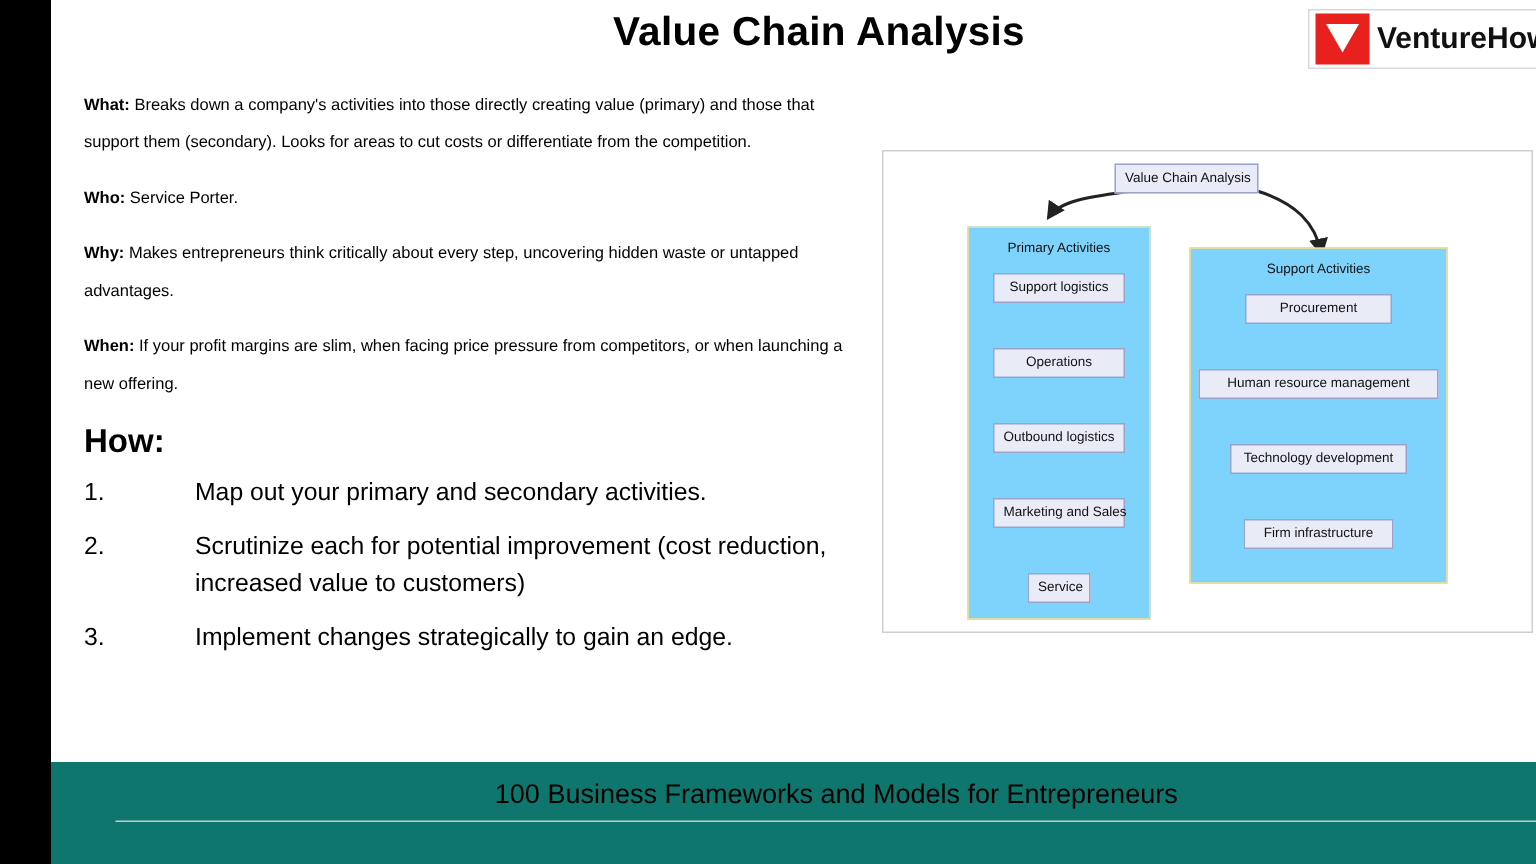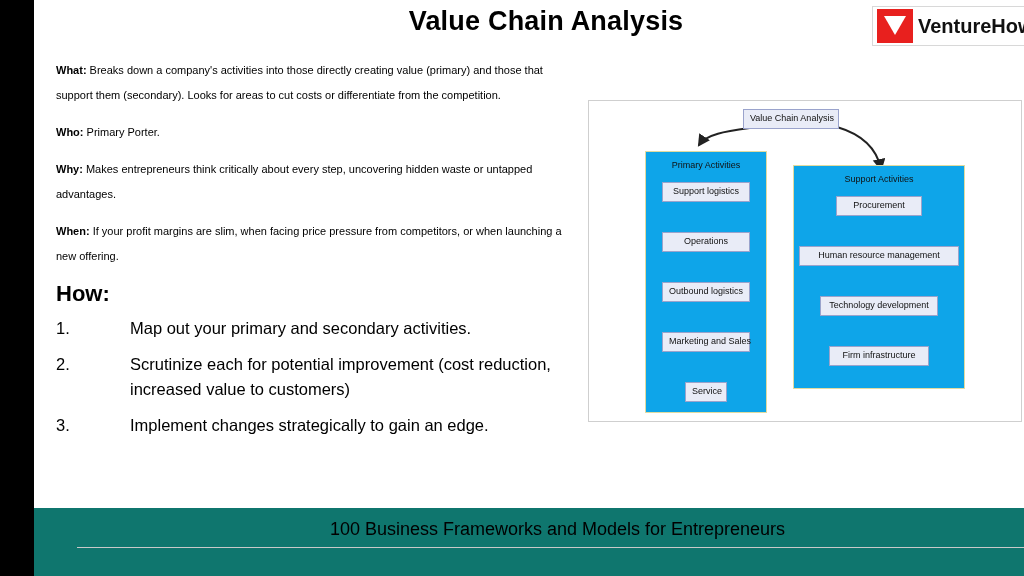--- a/index.html
+++ b/index.html
@@ -108,21 +108,21 @@
     border: 1px solid #9aa3cc;
     color: #111;
     font-size: 9px;
     text-align: center;
     line-height: 1.1;
     padding: 4px 6px;
     white-space: nowrap;
   }
   .group {
     position: absolute;
-    background: #0ea5e9;
+    background: #7dd3fc;
     border: 1px solid #e0dba0;
   }
   .group-label {
     position: absolute;
     width: 100%;
     text-align: center;
     top: 8px;
     font-size: 9px;
     color: #111;
   }
@@ -171,21 +171,21 @@
 
   <div id="title">Value Chain Analysis</div>
 
   <div id="logo">
     <div id="logo-mark"></div>
     <div id="logo-text">VentureHow.com</div>
   </div>
 
   <div id="body-text">
     <div class="para"><b>What:</b><span> Breaks down a company's activities into those directly creating value (primary) and those that support them (secondary). Looks for areas to cut costs or differentiate from the competition.</span></div>
-    <div class="para"><b>Who:</b><span> Primary Porter.</span></div>
+    <div class="para"><b>Who:</b><span> Service Porter.</span></div>
     <div class="para"><b>Why:</b><span> Makes entrepreneurs think critically about every step, uncovering hidden waste or untapped advantages.</span></div>
     <div class="para"><b>When:</b><span> If your profit margins are slim, when facing price pressure from competitors, or when launching a new offering.</span></div>
 
     <div class="how-label">How:</div>
 
     <div class="step">
       <span class="num">1.</span>
       <span>Map out your primary and secondary activities.</span>
     </div>
     <div class="step">
@@ -216,21 +216,21 @@
       <div class="group-label">Primary Activities</div>
       <div class="node prim" style="top:30px">Support logistics</div>
       <div class="node prim" style="top:80px">Operations</div>
       <div class="node prim" style="top:130px">Outbound logistics</div>
       <div class="node prim" style="top:180px">Marketing and Sales</div>
       <div class="node prim" style="top:230px;width:42px">Service</div>
     </div>
 
     <div class="group" id="grp-support">
       <div class="group-label">Support Activities</div>
-      <div class="node sup" style="top:30px;width:86px">Procurement</div>
+      <div class="node sup" style="top:30px;width:98px">Procurement</div>
       <div class="node sup" style="top:80px;width:160px">Human resource management</div>
       <div class="node sup" style="top:130px;width:118px">Technology development</div>
       <div class="node sup" style="top:180px;width:100px">Firm infrastructure</div>
     </div>
   </div>
 
   <div id="footer">
     <div id="footer-line1">100 Business Frameworks and Models for Entrepreneurs</div>
     <div id="footer-sep"></div>
   </div>

